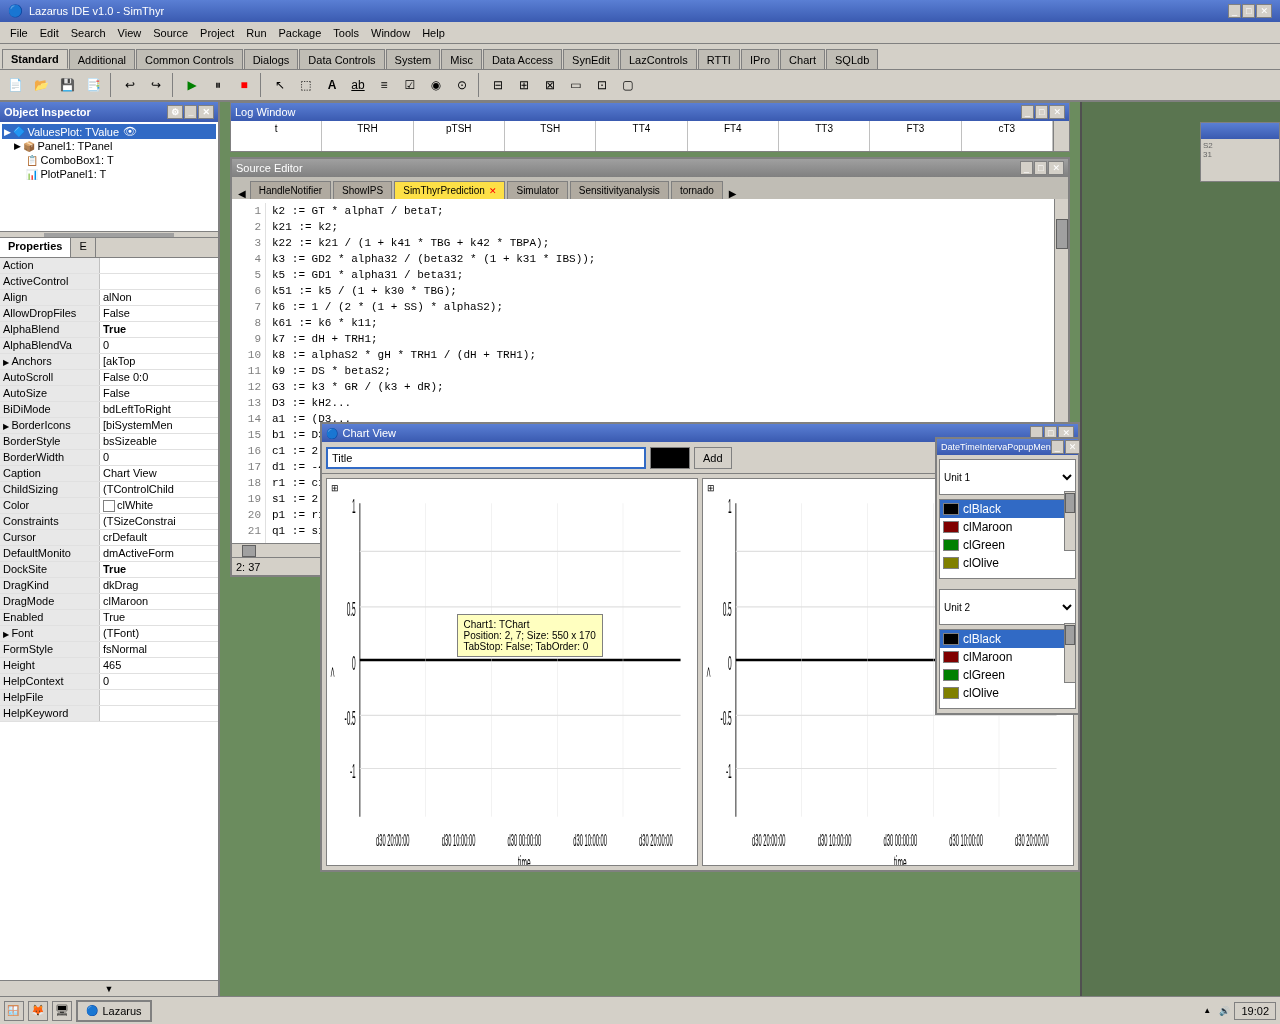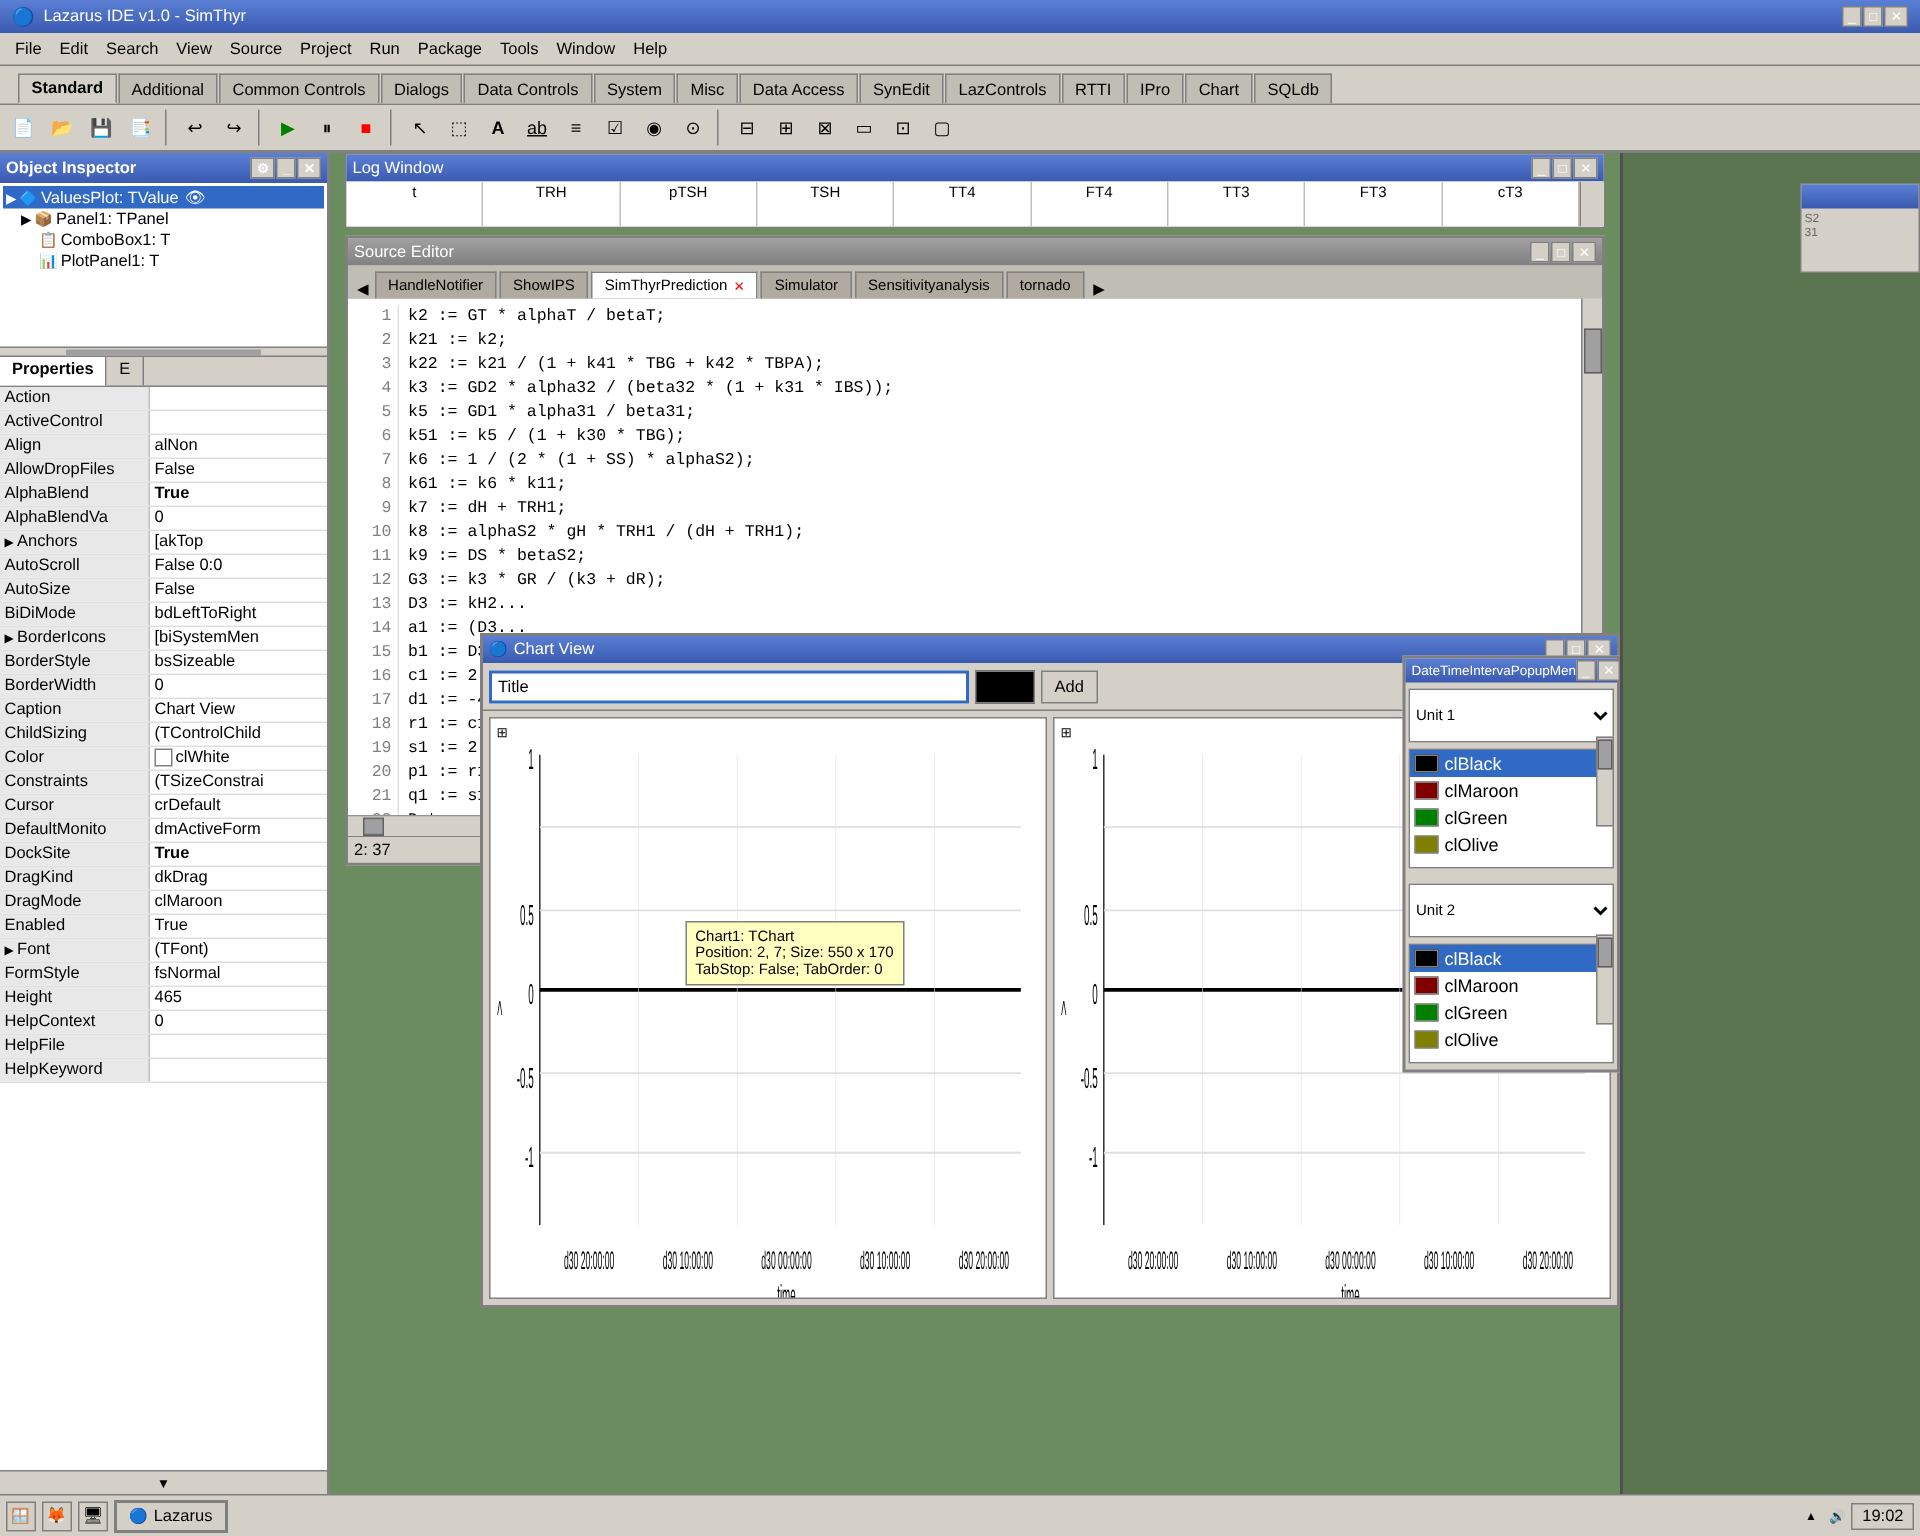--- a/index.html
+++ b/index.html
@@ -40,21 +40,21 @@
       color: #000;
     }
 
     
     .toolbar-tabs {
       background: #d4d0c8;
       height: 26px;
       display: flex;
       align-items: flex-end;
       border-bottom: 1px solid #808080;
-      padding: 0 12px;
+      padding: 0 2px;
       overflow: hidden;
     }
     .toolbar-tab {
       padding: 3px 8px;
       font-size: 11px;
       cursor: pointer;
       background: #c0bdb5;
       border: 1px solid #808080;
       border-bottom: none;
       margin-right: 1px;
@@ -256,21 +256,21 @@
       padding: 2px 8px;
       font-size: 10px;
       cursor: pointer;
       background: #b0aaa0;
       border: 1px solid #808080;
       border-bottom: none;
       margin-right: 2px;
       height: 18px;
       display: flex; align-items: center; gap: 4px;
     }
-    .se-tab.active { background: #ffffff; }
+    .se-tab.active { background: #fde047; }
     .se-tab-close {
       font-size: 9px;
       color: #ff0000;
       cursor: pointer;
     }
     .se-content {
       background: white;
       height: calc(100% - 18px - 22px - 18px);
       overflow: auto;
       font-family: 'Courier New', monospace;

